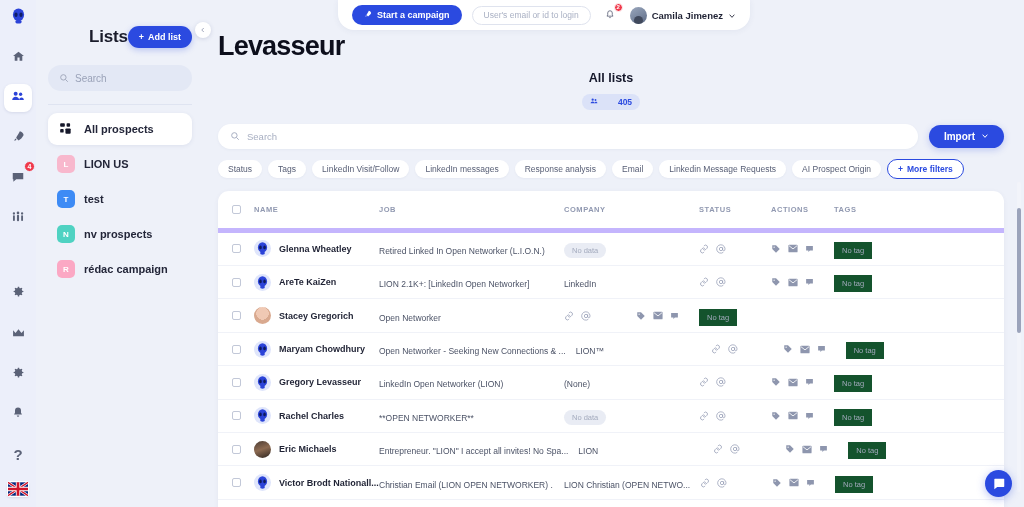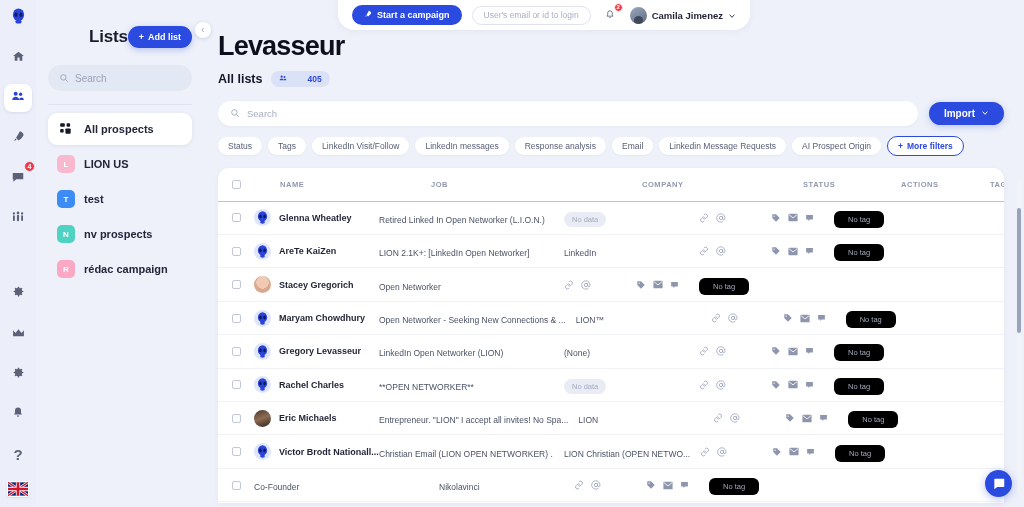--- a/index.html
+++ b/index.html
@@ -104,21 +104,21 @@
     display: flex; align-items: center; justify-content: center; border: 1px solid #fff;
   }
   .user-chip { display: flex; align-items: center; gap: 5px; cursor: pointer; }
   .user-av { width: 17px; height: 17px; border-radius: 50%; background: linear-gradient(150deg,#9aa7bd,#5d6b85); position: relative; overflow: hidden; }
   .user-av::after { content:""; position:absolute; left:4px; top:9px; width:9px; height:9px; border-radius:50%; background:#40495c; }
   .user-name { font-size: 9.5px; font-weight: bold; color: #1f2234; white-space: nowrap; }
 
   
   #main { position: absolute; left: 204px; top: 0; width: 820px; height: 507px; padding: 32px 20px 0 14px; }
   .page-title { font-size: 27px; font-weight: bold; color: #0d0f1c; letter-spacing: -.8px; line-height: 1.1; }
-  .subrow { display: flex; align-items: center; gap: 9px; margin-top: 9px; margin-bottom: 14px; }
+  .subrow { display: flex; align-items: center; gap: 9px; margin-top: 9px; margin-bottom: 14px; flex-direction: column; }
   .alllists { font-size: 12.5px; font-weight: bold; color: #14172a; }
   .count-pill {
     background: #dbe2f8; color: #2b4ae0; border-radius: 10px;
     font-size: 8.5px; font-weight: bold; padding: 3px 8px;
     display: flex; align-items: center; gap: 20px;
   }
 
   .searchrow { display: flex; align-items: center; gap: 11px; }
   .big-search {
     flex: 1; background: #fff; border-radius: 16px; height: 25px;
@@ -142,21 +142,21 @@
 
   
   .table-card {
     background: #fff; border-radius: 11px 11px 0 0; height: 335px;
     box-shadow: 0 1px 5px rgba(60,70,120,.06); overflow: hidden; position: relative;
   }
   .tr {
     display: flex; align-items: center; height: 33.4px;
     padding: 0 14px; border-bottom: 1px solid #f0f2f8;
   }
-  .tr.head { height: 34px; border-bottom: 1px solid #c4b5fd; gap: 26px; }
+  .tr.head { height: 42px; border-bottom: 5px solid #c4b5fd; }
   .th { font-size: 7.5px; font-weight: bold; color: #9199b1; letter-spacing: .55px; }
   .c-chk { flex: 0 0 22px; }
   .c-name { flex: 0 0 125px; display: flex; align-items: center; gap: 8px; }
   .c-job { flex: 0 0 185px; }
   .c-company { flex: 0 0 135px; }
   .c-status { flex: 0 0 72px; display: flex; align-items: center; gap: 7px; }
   .c-actions { flex: 0 0 63px; display: flex; align-items: center; gap: 7px; }
   .c-tags { flex: 1; }
 
   .chk { width: 9px; height: 9px; border: 1.2px solid #c2c8d8; border-radius: 2px; cursor: pointer; }
@@ -164,22 +164,22 @@
   .av.alien { background: #dfe5fb; display: flex; align-items: center; justify-content: center; }
   .av.photo-a { background: radial-gradient(circle at 50% 38%, #f0c9b4 0 46%, #d9a98f 47% 100%); }
   .av.photo-b { background: linear-gradient(160deg,#4a3b33 0%,#8d6b52 48%,#2c2420 100%); }
   .cell-name { font-size: 9px; font-weight: bold; color: #1f2234; white-space: nowrap; overflow: hidden; text-overflow: ellipsis; }
   .cell-txt { font-size: 8.5px; color: #4b5266; white-space: nowrap; overflow: hidden; text-overflow: ellipsis; padding-right: 10px; }
   .pill-nodata {
     display: inline-block; background: #e9ecf4; color: #a3aabd;
     font-size: 7.5px; border-radius: 9px; padding: 3px 8px;
   }
   .pill-notag {
-    display: inline-block; background: #000000; color: #a3aabd;
-    font-size: 7.5px; border-radius: 6px; padding: 4px 14px;
+    display: inline-block; background: #14532d; color: #a3aabd;
+    font-size: 7.5px; border-radius: 0; padding: 4px 8px;
   }
   .ic { color: #9aa1b8; display: flex; align-items: center; cursor: pointer; }
   .ic.act { color: #8e96ae; }
 
   
   #scroll-track { position: absolute; right: 3px; top: 182px; width: 4px; height: 310px; background: #f2f4fa; border-radius: 2px; }
   #scroll-thumb { position: absolute; right: 3px; top: 208px; width: 4px; height: 125px; background: #9ba3bb; border-radius: 2px; cursor: pointer; }
 
   
   #chat-bubble {

